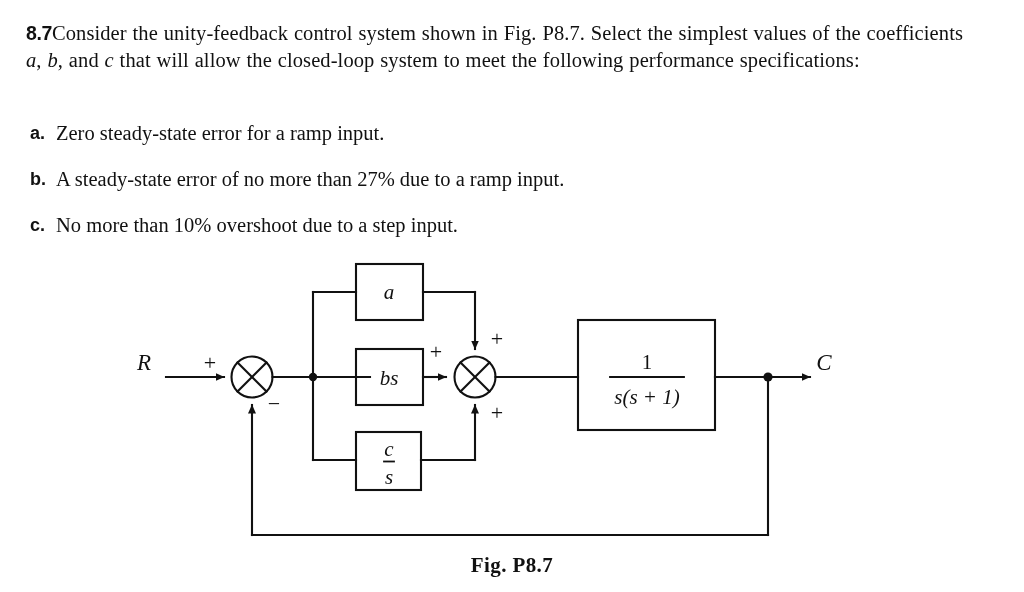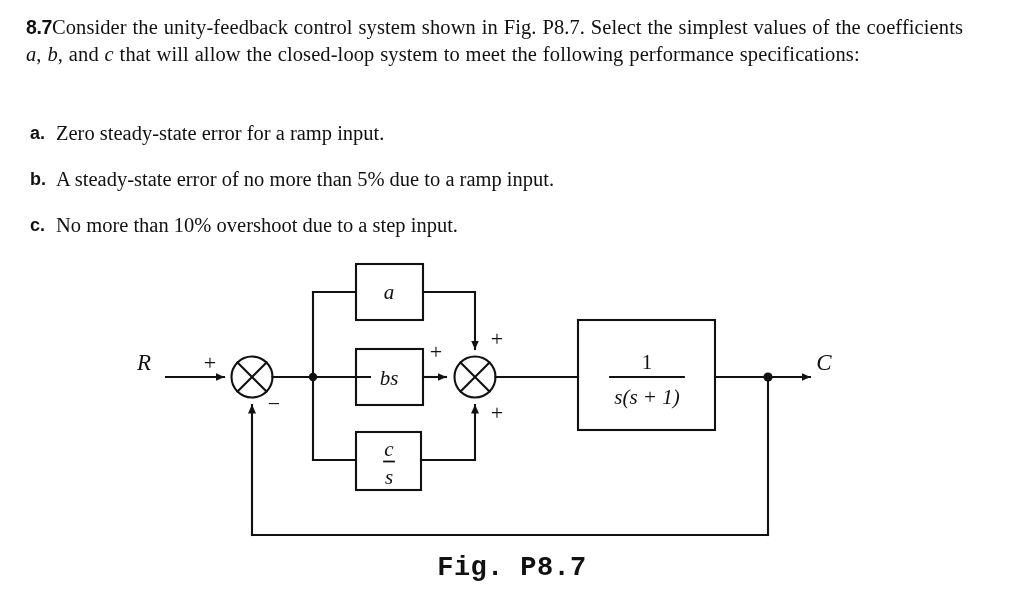--- a/index.html
+++ b/index.html
@@ -14,21 +14,21 @@
     position: relative;
     overflow: hidden;
     font-family: "Liberation Serif", "DejaVu Serif", serif;
     color: #111111;
   }
 
   
   #problem-text {
     position: absolute;
     left: 26px;
-    top: 14px;
+    top: 20px;
     width: 952px;
   }
 
   .para {
     font-size: 20.5px;
     line-height: 27px;
     text-align: left;
     margin: 0;
     letter-spacing: 0.1px;
     word-spacing: 0.6px;
@@ -83,23 +83,23 @@
     left: 0;
     top: 0;
   }
 
   .fig-caption {
     position: absolute;
     left: 0;
     top: 305px;
     width: 1024px;
     text-align: center;
-    font-family: Liberation Mono, monospace;
+    font-family: Liberation Serif, serif;
     font-weight: bold;
-    font-size: 27px;
+    font-size: 21px;
     letter-spacing: 0.4px;
   }
 
   
   .blk-label {
     font-family: "Liberation Serif", "DejaVu Serif", serif;
     font-style: italic;
     font-size: 21px;
     fill: #111111;
   }
@@ -124,21 +124,21 @@
   </p>
 </div>
 
 <div class="spec-list">
   <p class="spec-item">
     <span class="spec-label">a.</span>
     <span>Zero steady-state error for a ramp input.</span>
   </p>
   <p class="spec-item">
     <span class="spec-label">b.</span>
-    <span>A steady-state error of no more than 5% due to a ramp input.</span>
+    <span>A steady-state error of no more than 27% due to a ramp input.</span>
   </p>
   <p class="spec-item">
     <span class="spec-label">c.</span>
     <span>No more than 10% overshoot due to a step input.</span>
   </p>
 </div>
 
 <div id="figure">
 
   <svg id="diagram-svg" width="1024" height="300" viewBox="0 0 1024 300">

